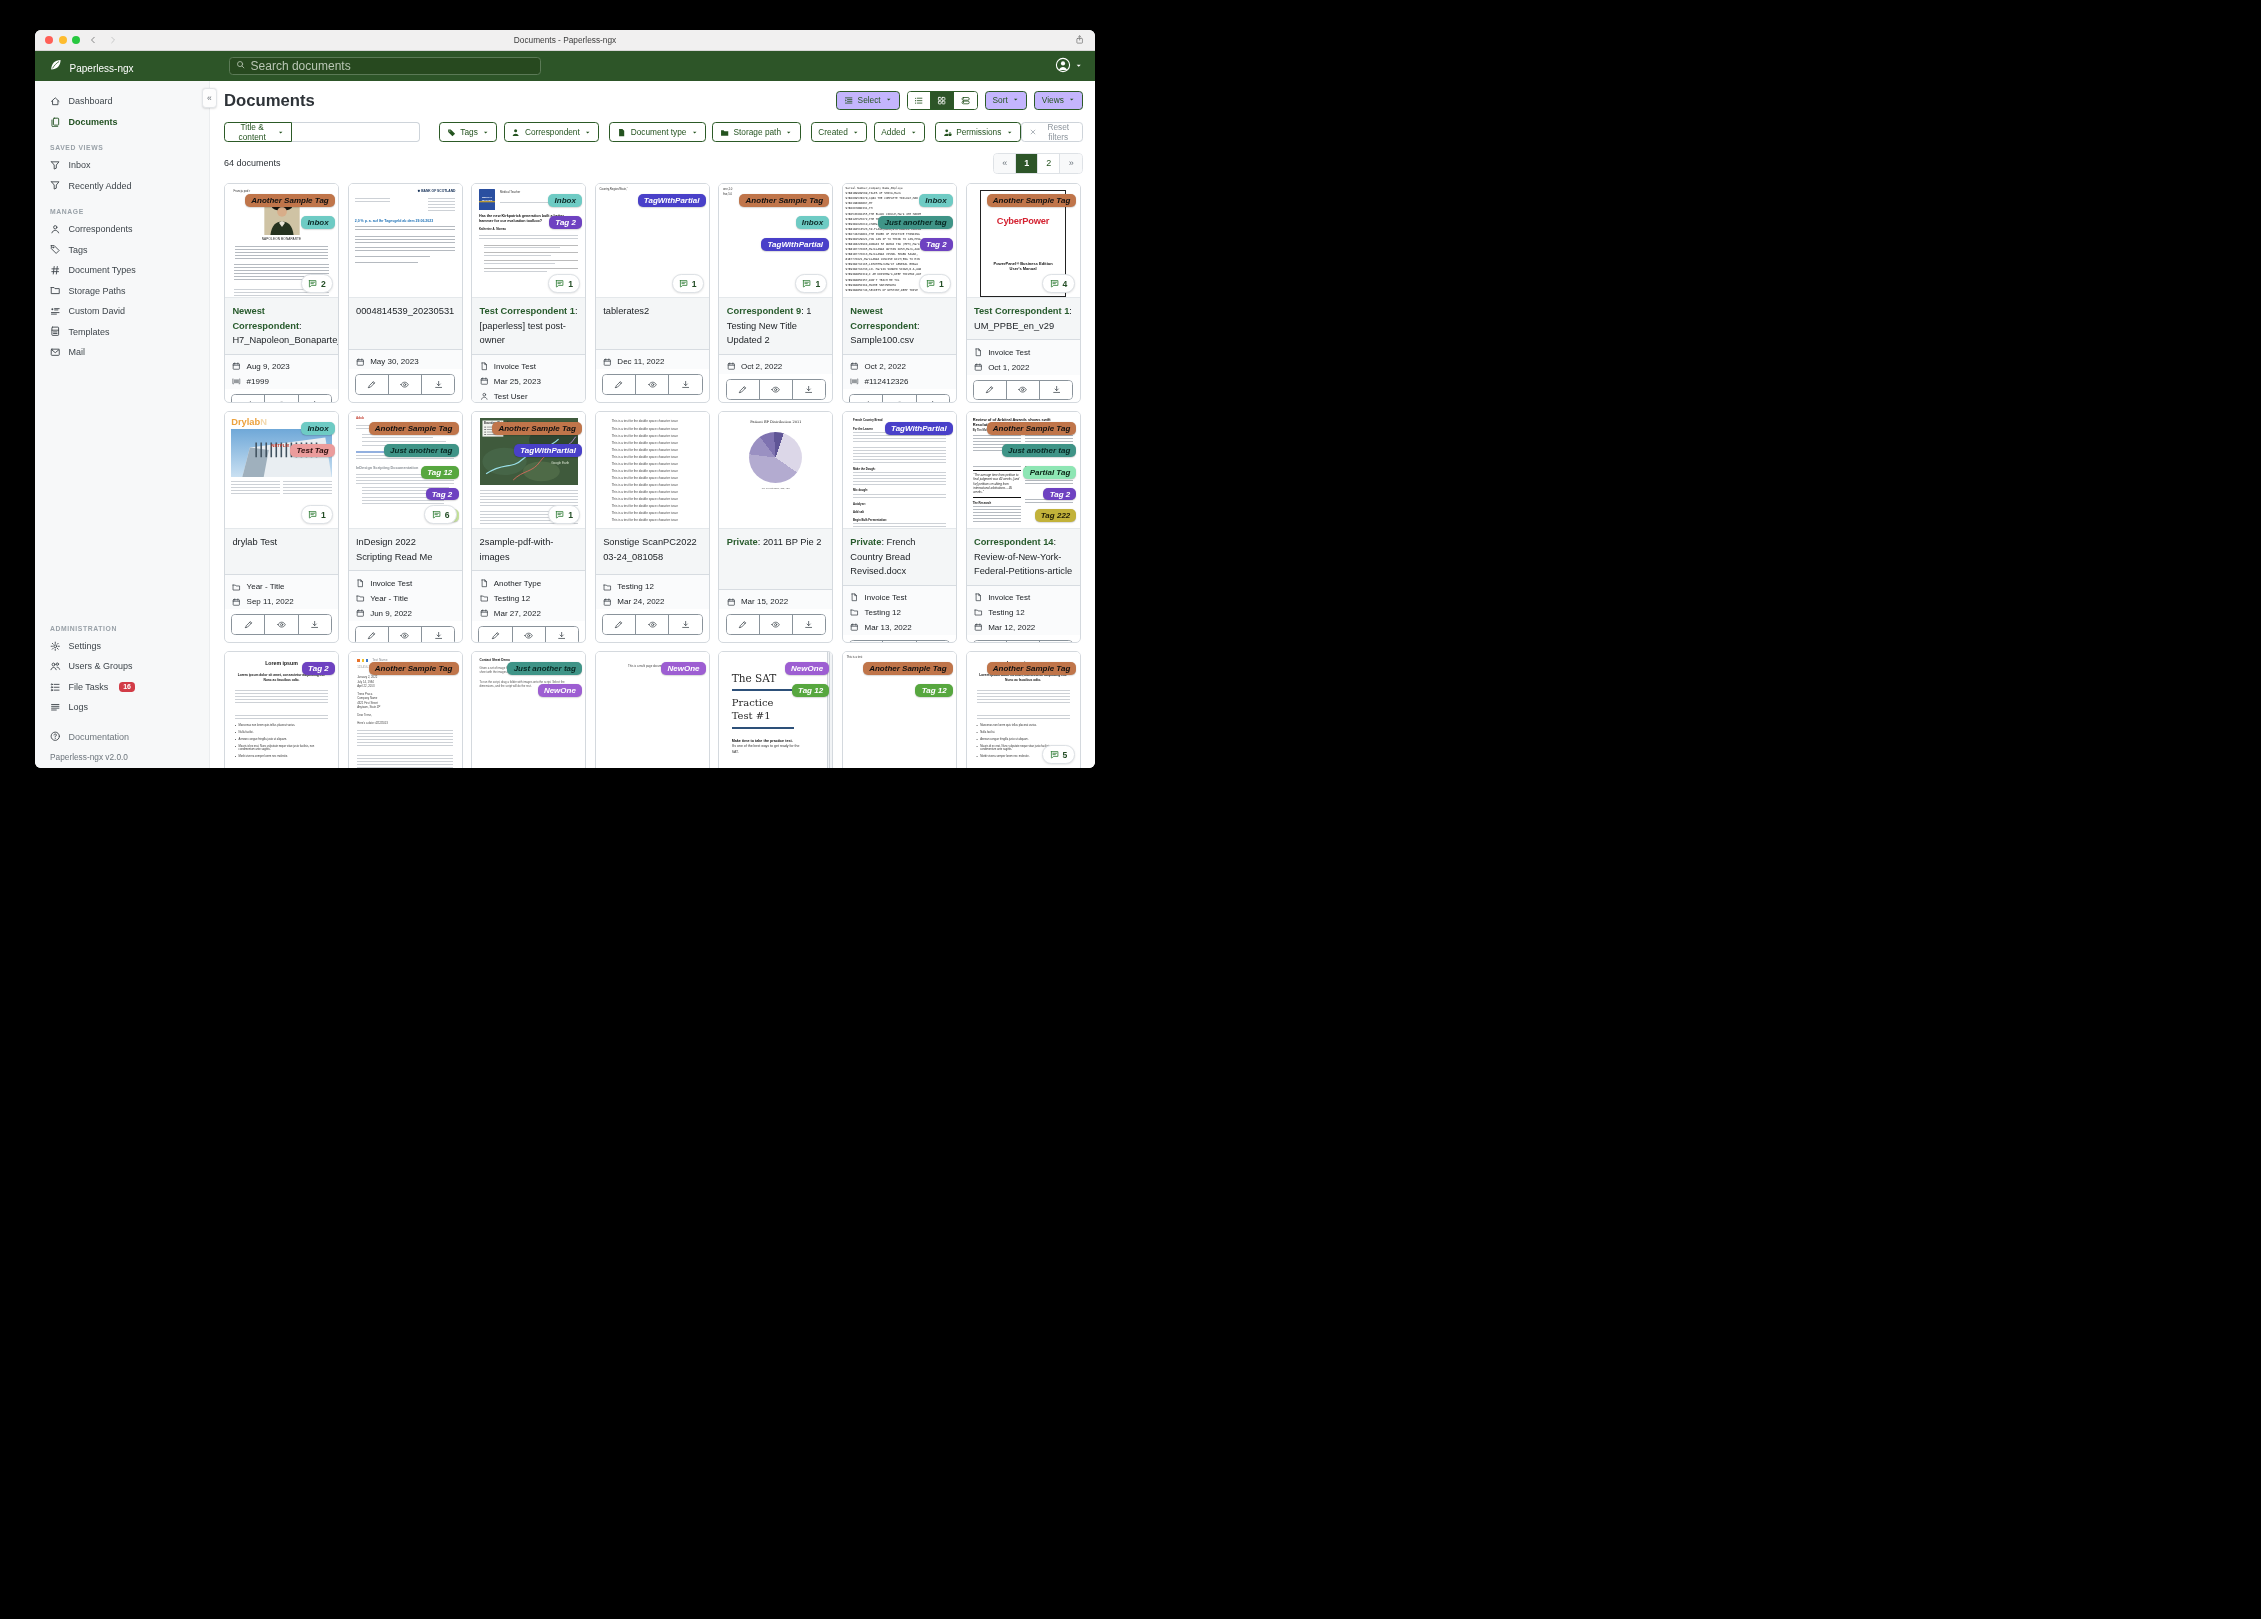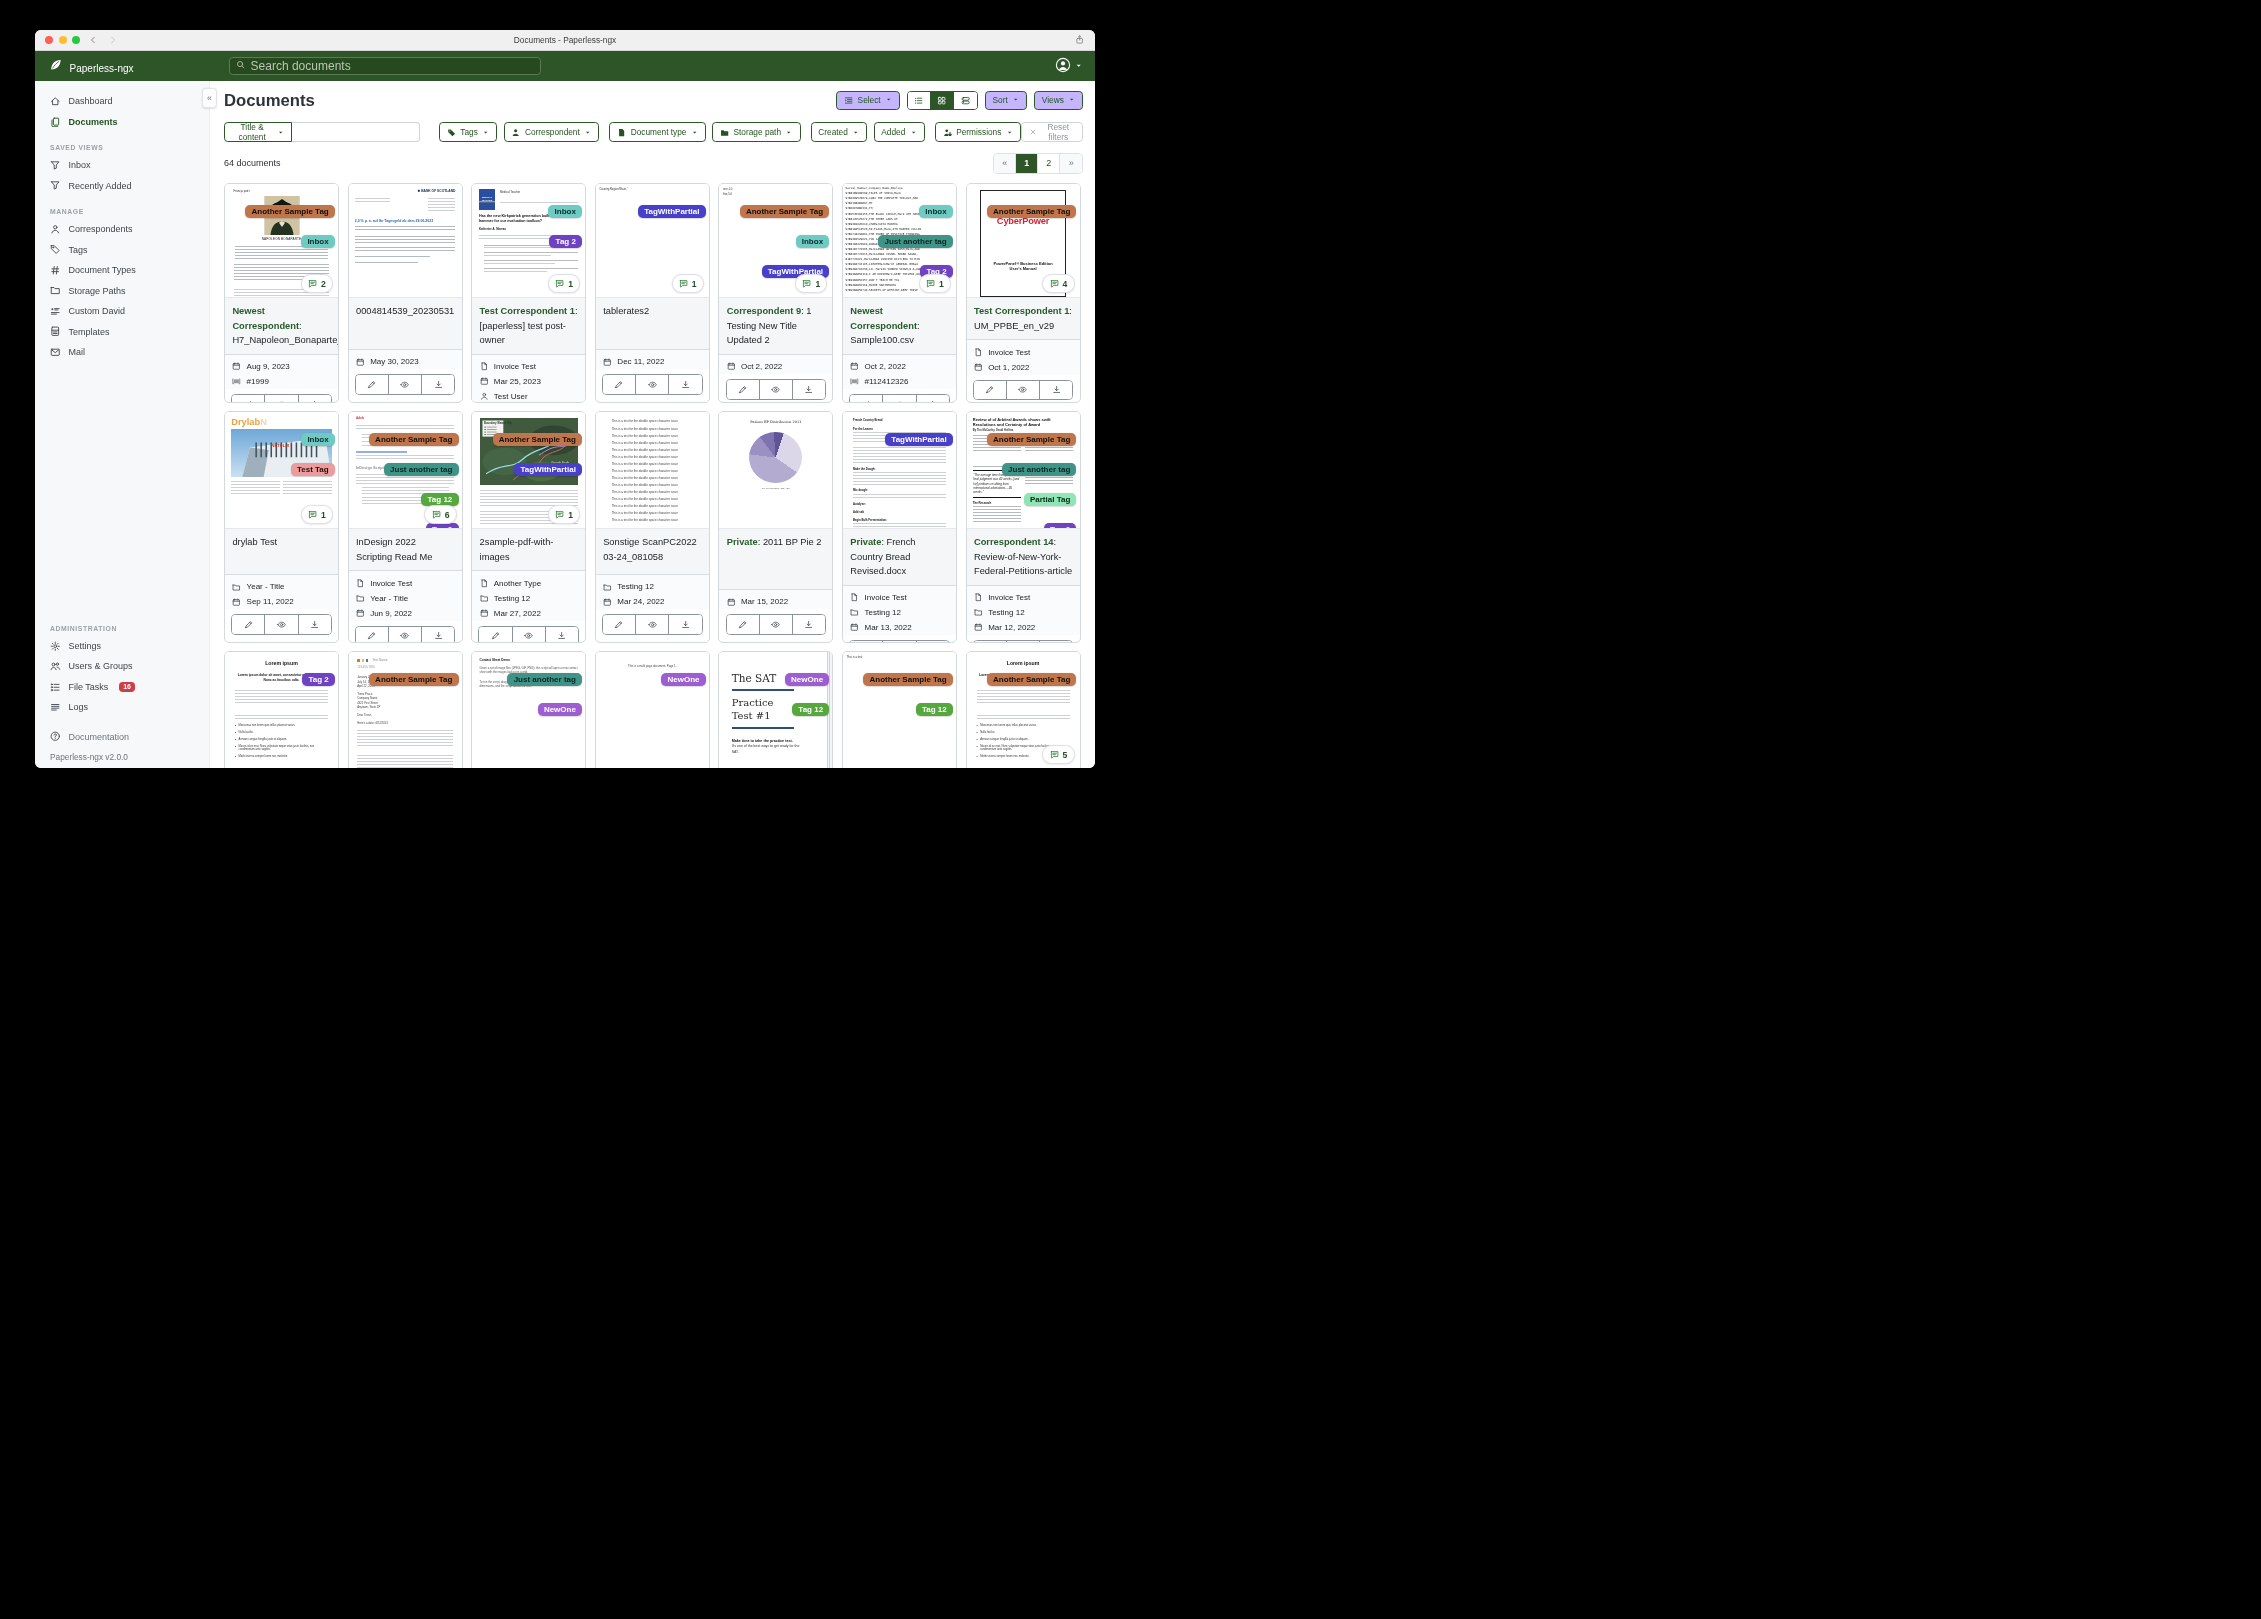--- a/index.html
+++ b/index.html
@@ -54,21 +54,21 @@
   .countrow .cnt{font-size:9px;color:#2e3338;}
   .pagination{margin-left:auto;display:flex;border:0.6px solid #dee2e6;border-radius:4.3px;overflow:hidden;}
   .pg{min-width:22px;height:19px;display:flex;align-items:center;justify-content:center;font-size:9px;color:#6c757d;background:#f8f9fa;border-right:0.6px solid #dee2e6;cursor:pointer;}
   .pg.num{background:#fff;color:#24531f;}
   .pg.active{background:#2d5528;color:#fff;font-weight:bold;}
   .pg:last-child{border-right:none;}
   
   .grid{display:grid;grid-template-columns:repeat(7,115px);gap:8px 8.6px;margin-top:9.3px;}
   .card{background:#fff;border:0.6px solid #d4d9de;border-radius:5px;display:flex;flex-direction:column;overflow:hidden;position:relative;}
   .thumb{position:relative;background:#fff;border-bottom:0.6px solid #e4e8eb;overflow:hidden;flex:none;}
-  .tagcol{position:absolute;top:21px;right:3.1px;display:flex;flex-direction:column;align-items:flex-end;gap:17px;z-index:5;}
+  .tagcol{position:absolute;top:10px;right:3.1px;display:flex;flex-direction:column;align-items:flex-end;gap:9px;z-index:5;font-style:italic;}
   .tagpill{font-size:8px;font-weight:bold;padding:1.9px 6.2px;border-radius:5px;box-shadow:0 0.6px 1.2px rgba(0,0,0,.25);white-space:nowrap;}
   .extratags{font-size:9.3px;font-weight:bold;color:#1c1c1c;padding-right:3.7px;}
   .cbadge{position:absolute;bottom:4.3px;right:5px;height:18.5px;border-radius:9.3px;background:#fff;border:0.6px solid #dde1e5;box-shadow:0 0.6px 1.9px rgba(0,0,0,.12);display:flex;align-items:center;gap:3.7px;padding:0 6.2px;z-index:6;}
   .cbadge .ic{color:#2f7d35;display:flex;}
   .cbadge .n{font-size:8.6px;font-weight:bold;color:#234d25;}
   .band{flex:1;background:#f4f6f7;padding:6.2px 7.4px;font-size:9.3px;line-height:1.55;color:#212529;}
   .band .corr{color:#275a2c;font-weight:bold;}
   .details{border-top:0.6px solid #d7dce1;background:#fafbfc;padding:4.3px 7.4px 0;}
   .drow{display:flex;align-items:center;gap:5.6px;height:15px;font-size:8px;color:#212529;}
   .drow .ic{color:#3f464c;display:flex;}

